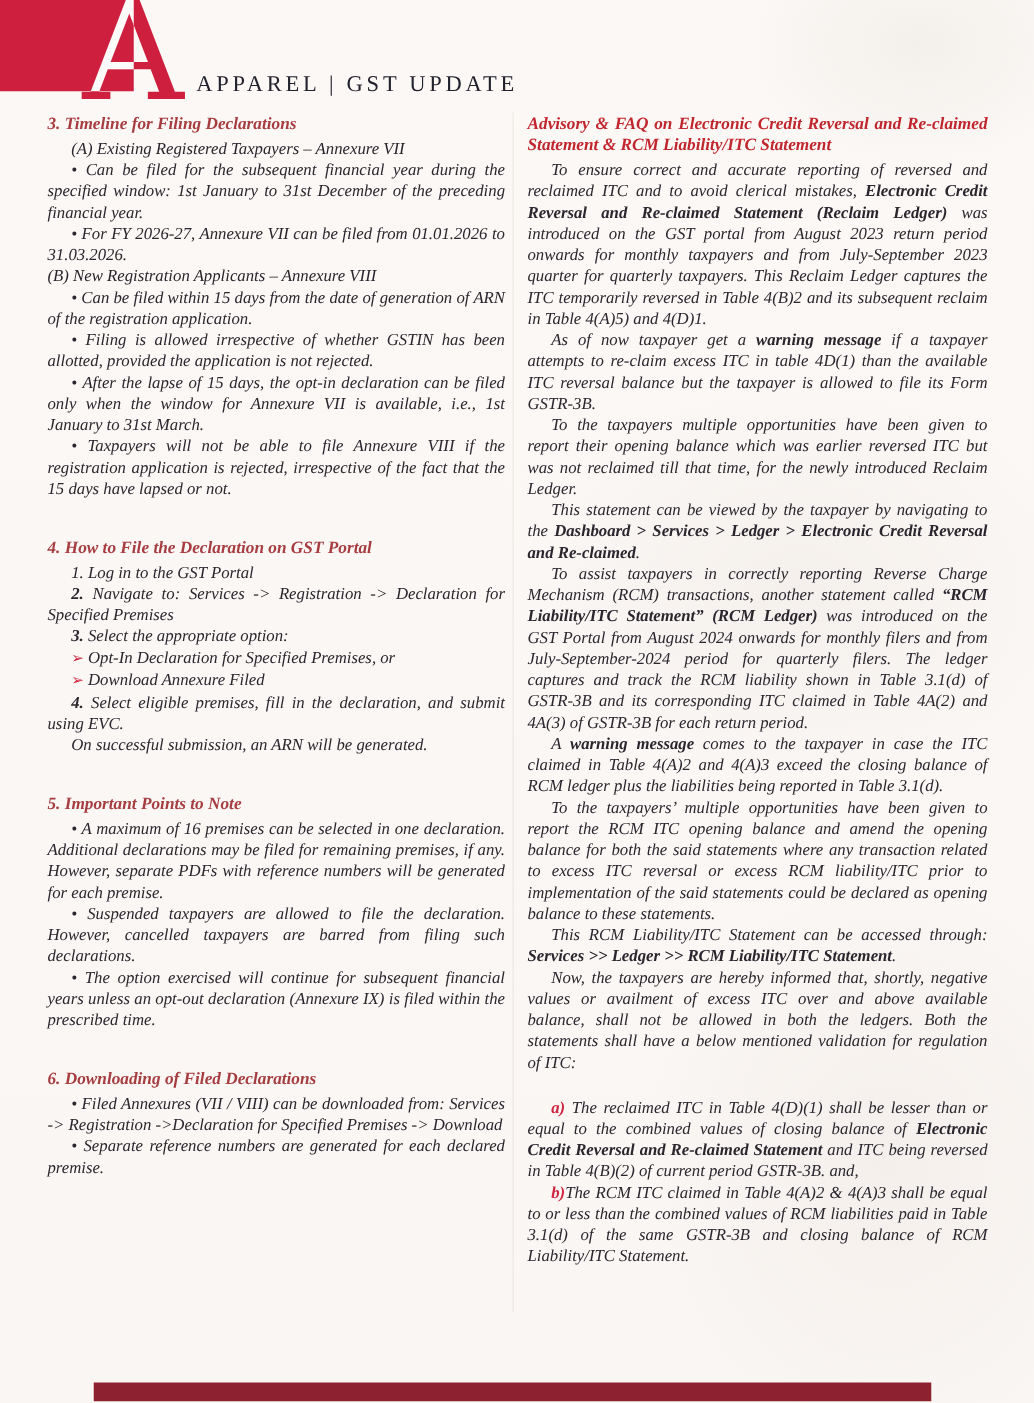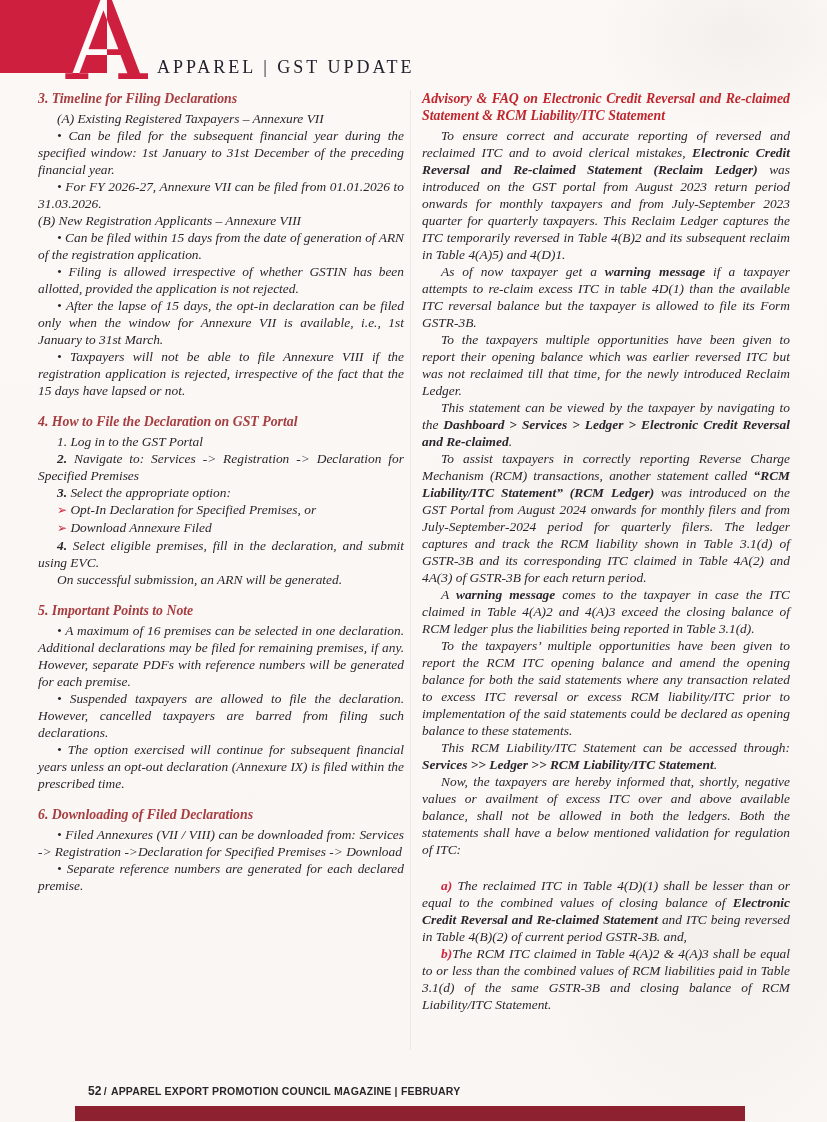--- a/index.html
+++ b/index.html
@@ -36,21 +36,21 @@
   }
   
   .col{
     position:absolute;top:90px;
     font-size:13.4px;line-height:17px;color:var(--ink);
     text-align:justify;
     font-style:italic;
   }
   .col.left{left:38px;width:366px;}
   .col.right{left:422px;width:368px;}
-  .sec{margin-top:14px;}
+  .sec{margin-top:30px;}
   .sec:first-child{margin-top:0;}
   .sec-heading{
     font-size:13.8px;line-height:17px;margin:0 0 3px 0;
     font-weight:bold;color:var(--heading-maroon);
     text-align:left;
   }
   .sec-heading.bright{color:var(--heading-bright-red);text-align:justify;}
   .para{margin:0;text-indent:19px;}
   .para.flush{text-indent:0;}
   .para.gap-top{margin-top:19px;}
@@ -136,19 +136,16 @@
         <p class="para"><span>To assist taxpayers in correctly reporting Reverse Charge Mechanism (RCM) transactions, another statement called </span><span class="b">“RCM Liability/ITC Statement” (RCM Ledger)</span><span> was introduced on the GST Portal from August 2024 onwards for monthly filers and from July-September-2024 period for quarterly filers. The ledger captures and track the RCM liability shown in Table 3.1(d) of GSTR-3B and its corresponding ITC claimed in Table 4A(2) and 4A(3) of GSTR-3B for each return period.</span></p>
         <p class="para"><span>A </span><span class="b">warning message</span><span> comes to the taxpayer in case the ITC claimed in Table 4(A)2 and 4(A)3 exceed the closing balance of RCM ledger plus the liabilities being reported in Table 3.1(d).</span></p>
         <p class="para"><span>To the taxpayers’ multiple opportunities have been given to report the RCM ITC opening balance and amend the opening balance for both the said statements where any transaction related to excess ITC reversal or excess RCM liability/ITC prior to implementation of the said statements could be declared as opening balance to these statements.</span></p>
         <p class="para"><span>This RCM Liability/ITC Statement can be accessed through: </span><span class="b">Services &gt;&gt; Ledger &gt;&gt; RCM Liability/ITC Statement</span><span>.</span></p>
         <p class="para"><span>Now, the taxpayers are hereby informed that, shortly, negative values or availment of excess ITC over and above available balance, shall not be allowed in both the ledgers. Both the statements shall have a below mentioned validation for regulation of ITC:</span></p>
         <p class="para gap-top"><span class="b r">a)</span><span> The reclaimed ITC in Table 4(D)(1) shall be lesser than or equal to the combined values of closing balance of </span><span class="b">Electronic Credit Reversal and Re-claimed Statement</span><span> and ITC being reversed in Table 4(B)(2) of current period GSTR-3B. and,</span></p>
         <p class="para"><span class="b r">b)</span><span>The RCM ITC claimed in Table 4(A)2 &amp; 4(A)3 shall be equal to or less than the combined values of RCM liabilities paid in Table 3.1(d) of the same GSTR-3B and closing balance of RCM Liability/ITC Statement.</span></p>
       </section>
     </div>
 
-  <div class="footer">
-    <span class="pg">52</span><span class="sep">/</span><span>APPAREL EXPORT PROMOTION COUNCIL MAGAZINE | FEBRUARY</span>
-  </div>
 
   <div class="bottom-bar"></div>
 
 </div>
 
 </body></html>

